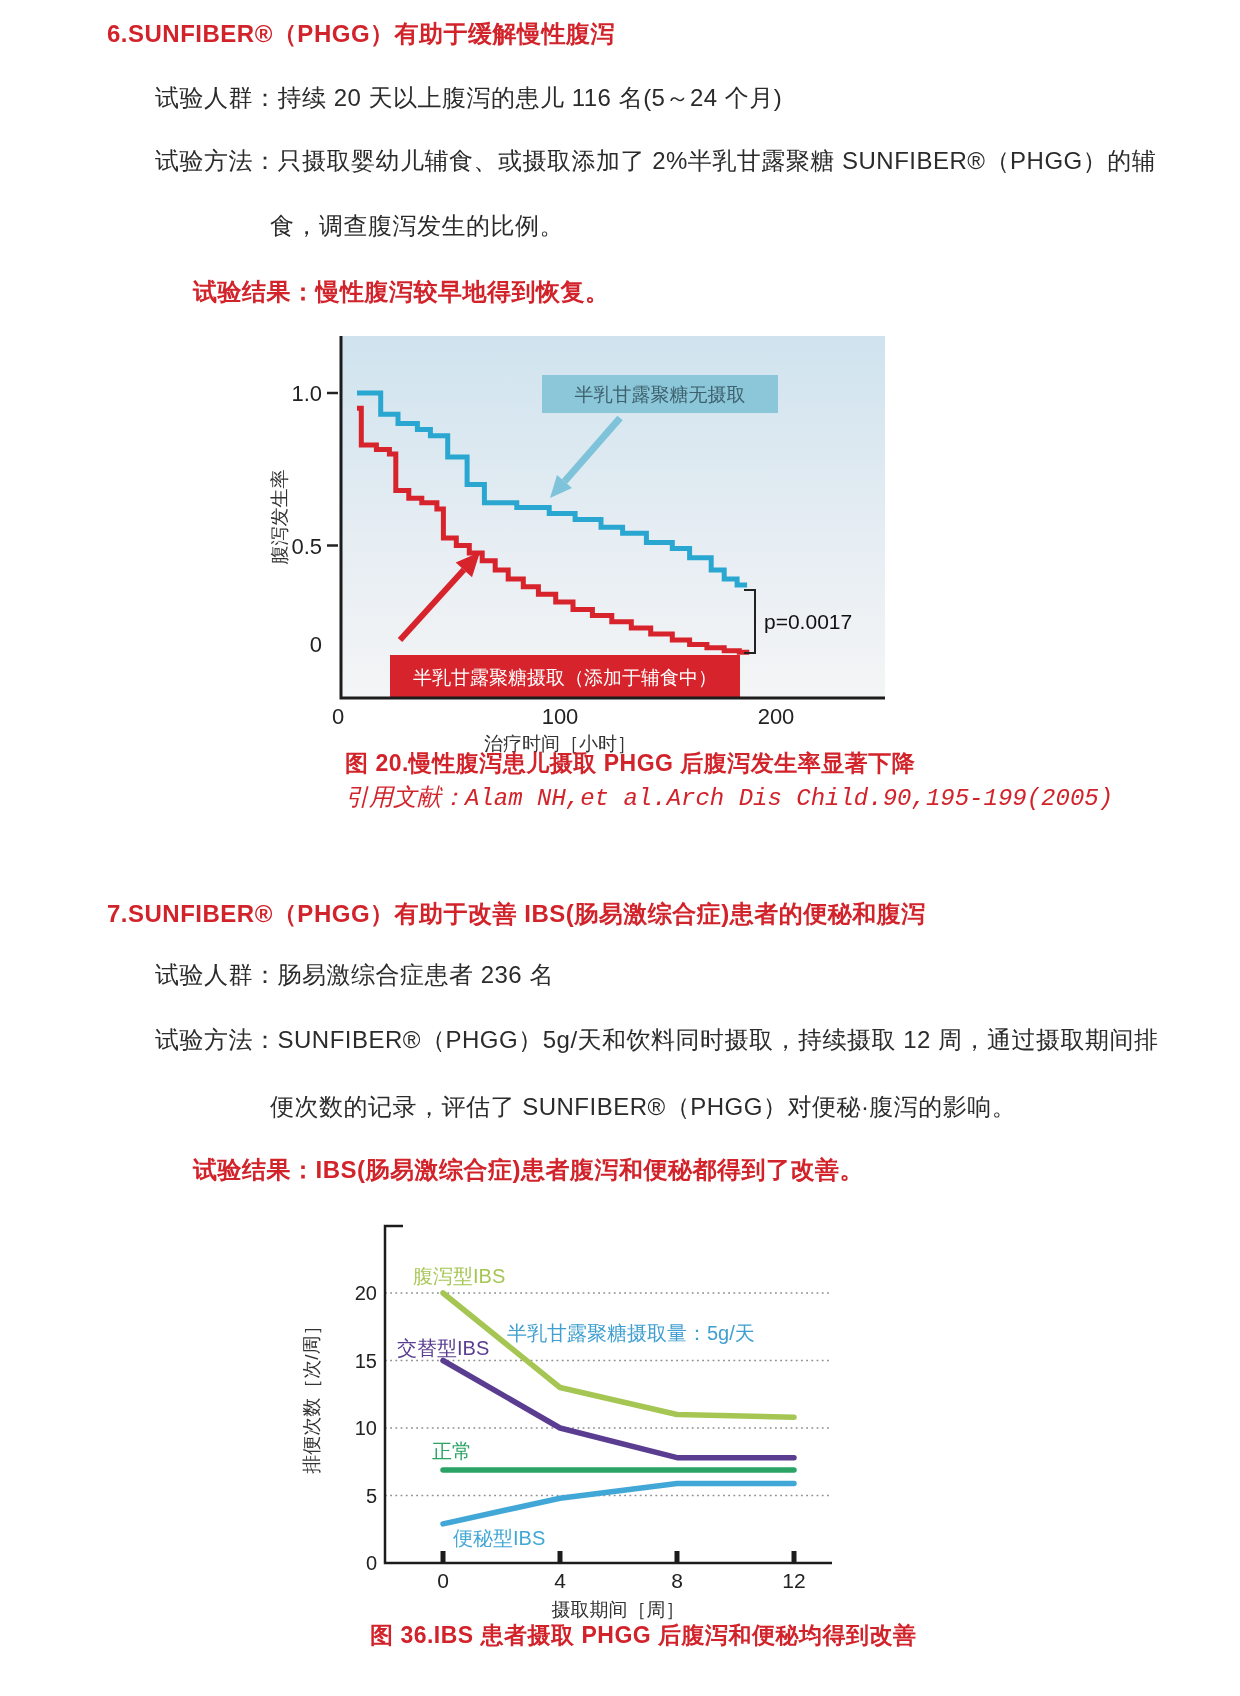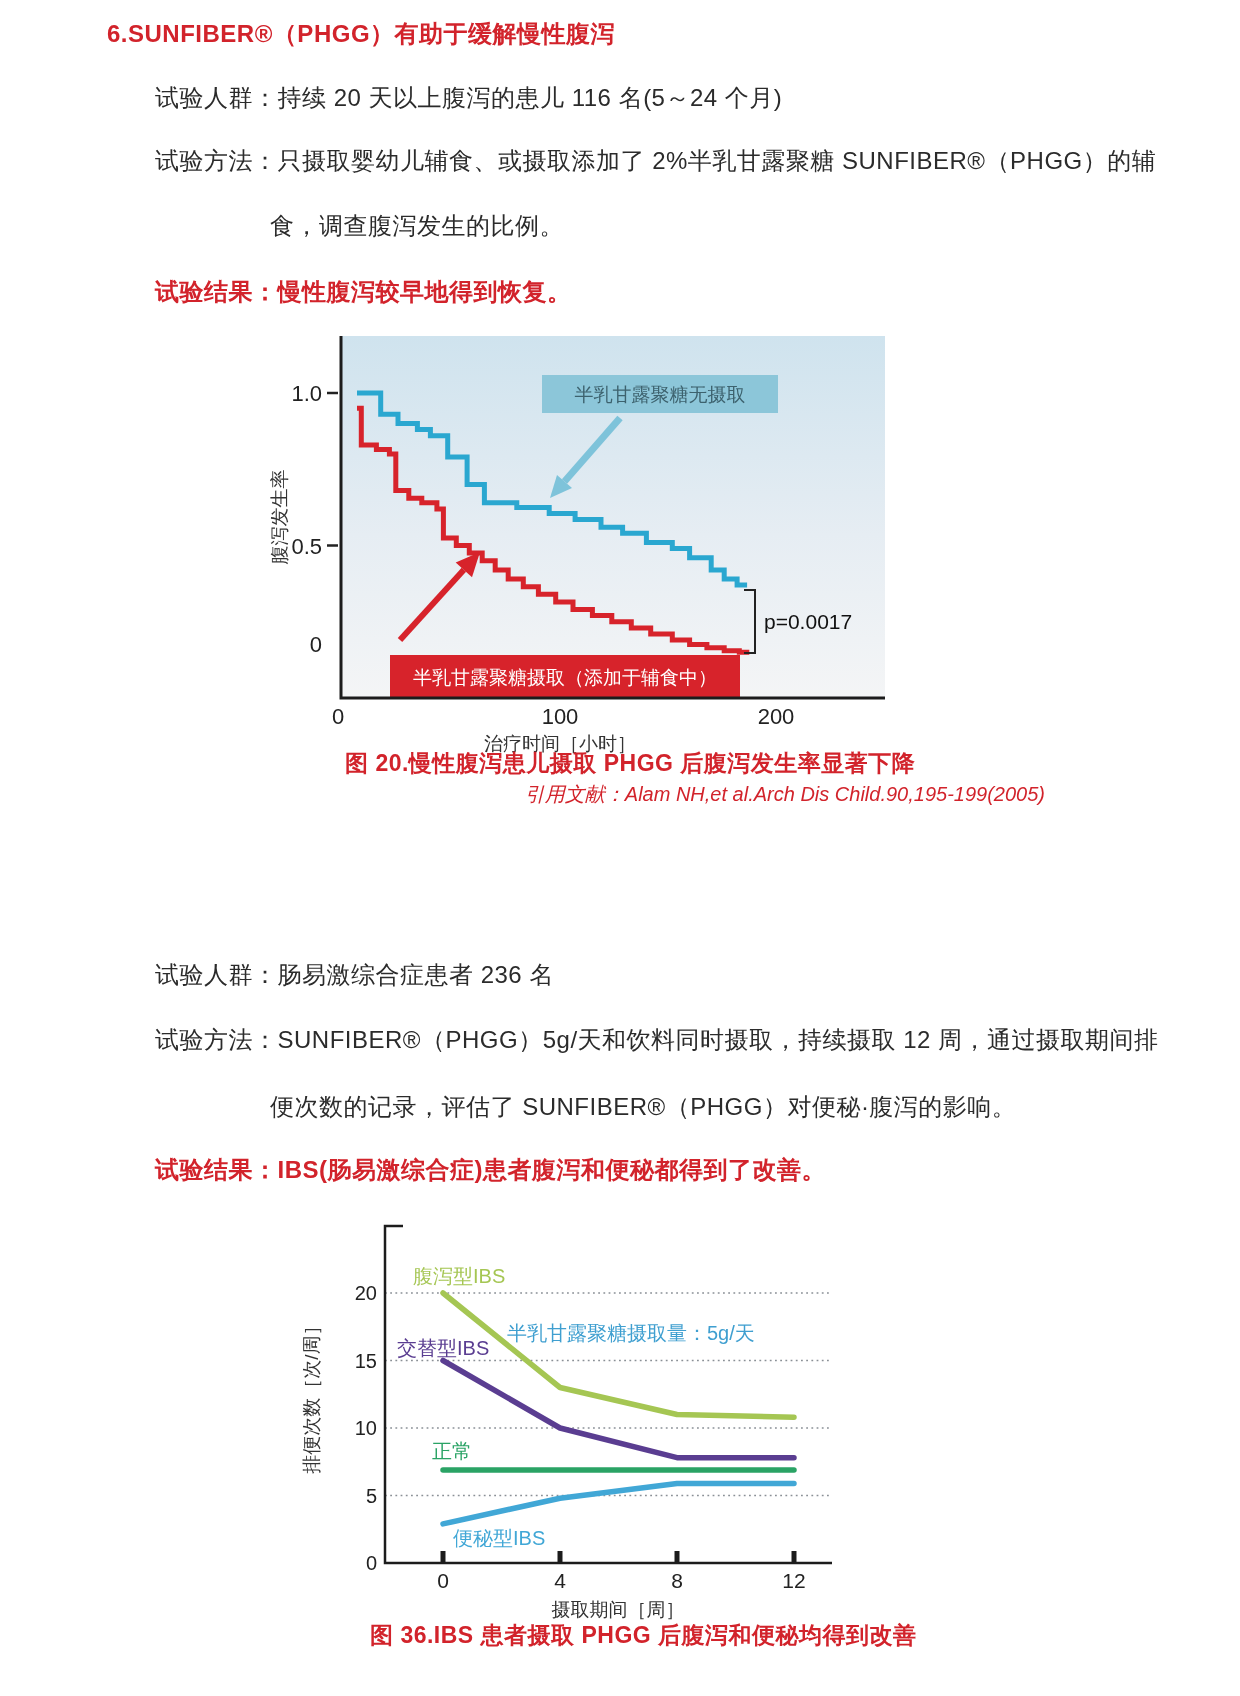--- a/index.html
+++ b/index.html
@@ -3,24 +3,24 @@
 <meta charset="utf-8">
 <title>SUNFIBER PHGG</title>
 <style>
   :root{ --red:#d2232b; --ink:#2b2b2b; }
   html,body{margin:0;padding:0;background:#ffffff;}
   .page{position:relative;width:1240px;height:1696px;background:#fff;overflow:hidden;
         font-family:"Liberation Sans","DejaVu Sans",sans-serif;color:var(--ink);}
   .abs{position:absolute;}
   .t{font-size:24px;line-height:1.25;white-space:nowrap;color:var(--ink);letter-spacing:0.5px;}
   .title{font-size:24px;font-weight:700;color:var(--red);letter-spacing:0.5px;white-space:nowrap;}
-  .redline{color:var(--red);font-weight:700;}
+  .redline{color:var(--red);font-weight:700;margin-left:38px;}
   .cap{font-size:23px;font-weight:700;color:var(--red);white-space:nowrap;letter-spacing:0.5px;text-align:center;}
-  .cite{font-size:20px;font-style:italic;color:var(--red);white-space:nowrap;
-        font-family:Liberation Sans, sans-serif;text-align:right;}
+  .cite{font-size:24px;font-style:italic;color:var(--red);white-space:nowrap;
+        font-family:Liberation Mono, monospace;text-align:right;}
   svg text{font-family:"Liberation Sans","DejaVu Sans",sans-serif;}
 </style>
 </head>
 <body>
 
 <div class="page">
 
   <div class="abs title" style="left:107px;top:18px">6.SUNFIBER®（PHGG）有助于缓解慢性腹泻</div>
 
   <div class="abs t" style="left:155px;top:83px"><span>试验人群：</span><span>持续 20 天以上腹泻的患儿 116 名(5～24 个月)</span></div>
@@ -65,20 +65,21 @@
         <line x1="150" y1="340" x2="213.8558529440885" y2="269.7585617615026" stroke="#d7232b" stroke-width="6"></line>
         <polygon points="230.0,252.0 205.7,262.4 222.0,277.2" fill="#d7232b"></polygon>
       </g>
       <path d="M494,290H505V353H494" fill="none" stroke="#222" stroke-width="2"></path>
       <text x="514" y="329" font-size="21" fill="#111">p=0.0017</text>
     </svg>
 
   <div class="abs cap" style="left:345px;top:748px">图 20.慢性腹泻患儿摄取 PHGG 后腹泻发生率显著下降</div>
   <div class="abs cite" style="left:345px;top:781px;width:700px">引用文献：Alam NH,et al.Arch Dis Child.90,195-199(2005)</div>
 
+  <div class="abs title" style="left:107px;top:898px">7.SUNFIBER®（PHGG）有助于改善 IBS(肠易激综合症)患者的便秘和腹泻</div>
 
   <div class="abs t" style="left:155px;top:960px"><span>试验人群：</span><span>肠易激综合症患者 236 名</span></div>
 
   <div class="abs t" style="left:155px;top:1025px"><span>试验方法：</span><span>SUNFIBER®（PHGG）5g/天和饮料同时摄取，持续摄取 12 周，通过摄取期间排</span></div>
 
   <div class="abs t redline" style="left:155px;top:1155px"><span>试验结果：</span><span>IBS(肠易激综合症)患者腹泻和便秘都得到了改善。</span></div>
 
   <div class="abs t" style="left:270px;top:1092px">便次数的记录，评估了 SUNFIBER®（PHGG）对便秘·腹泻的影响。</div>
 
   <svg id="fig21" class="abs" style="left:280px;top:1180px" width="620" height="450" viewBox="0 0 620 450">

